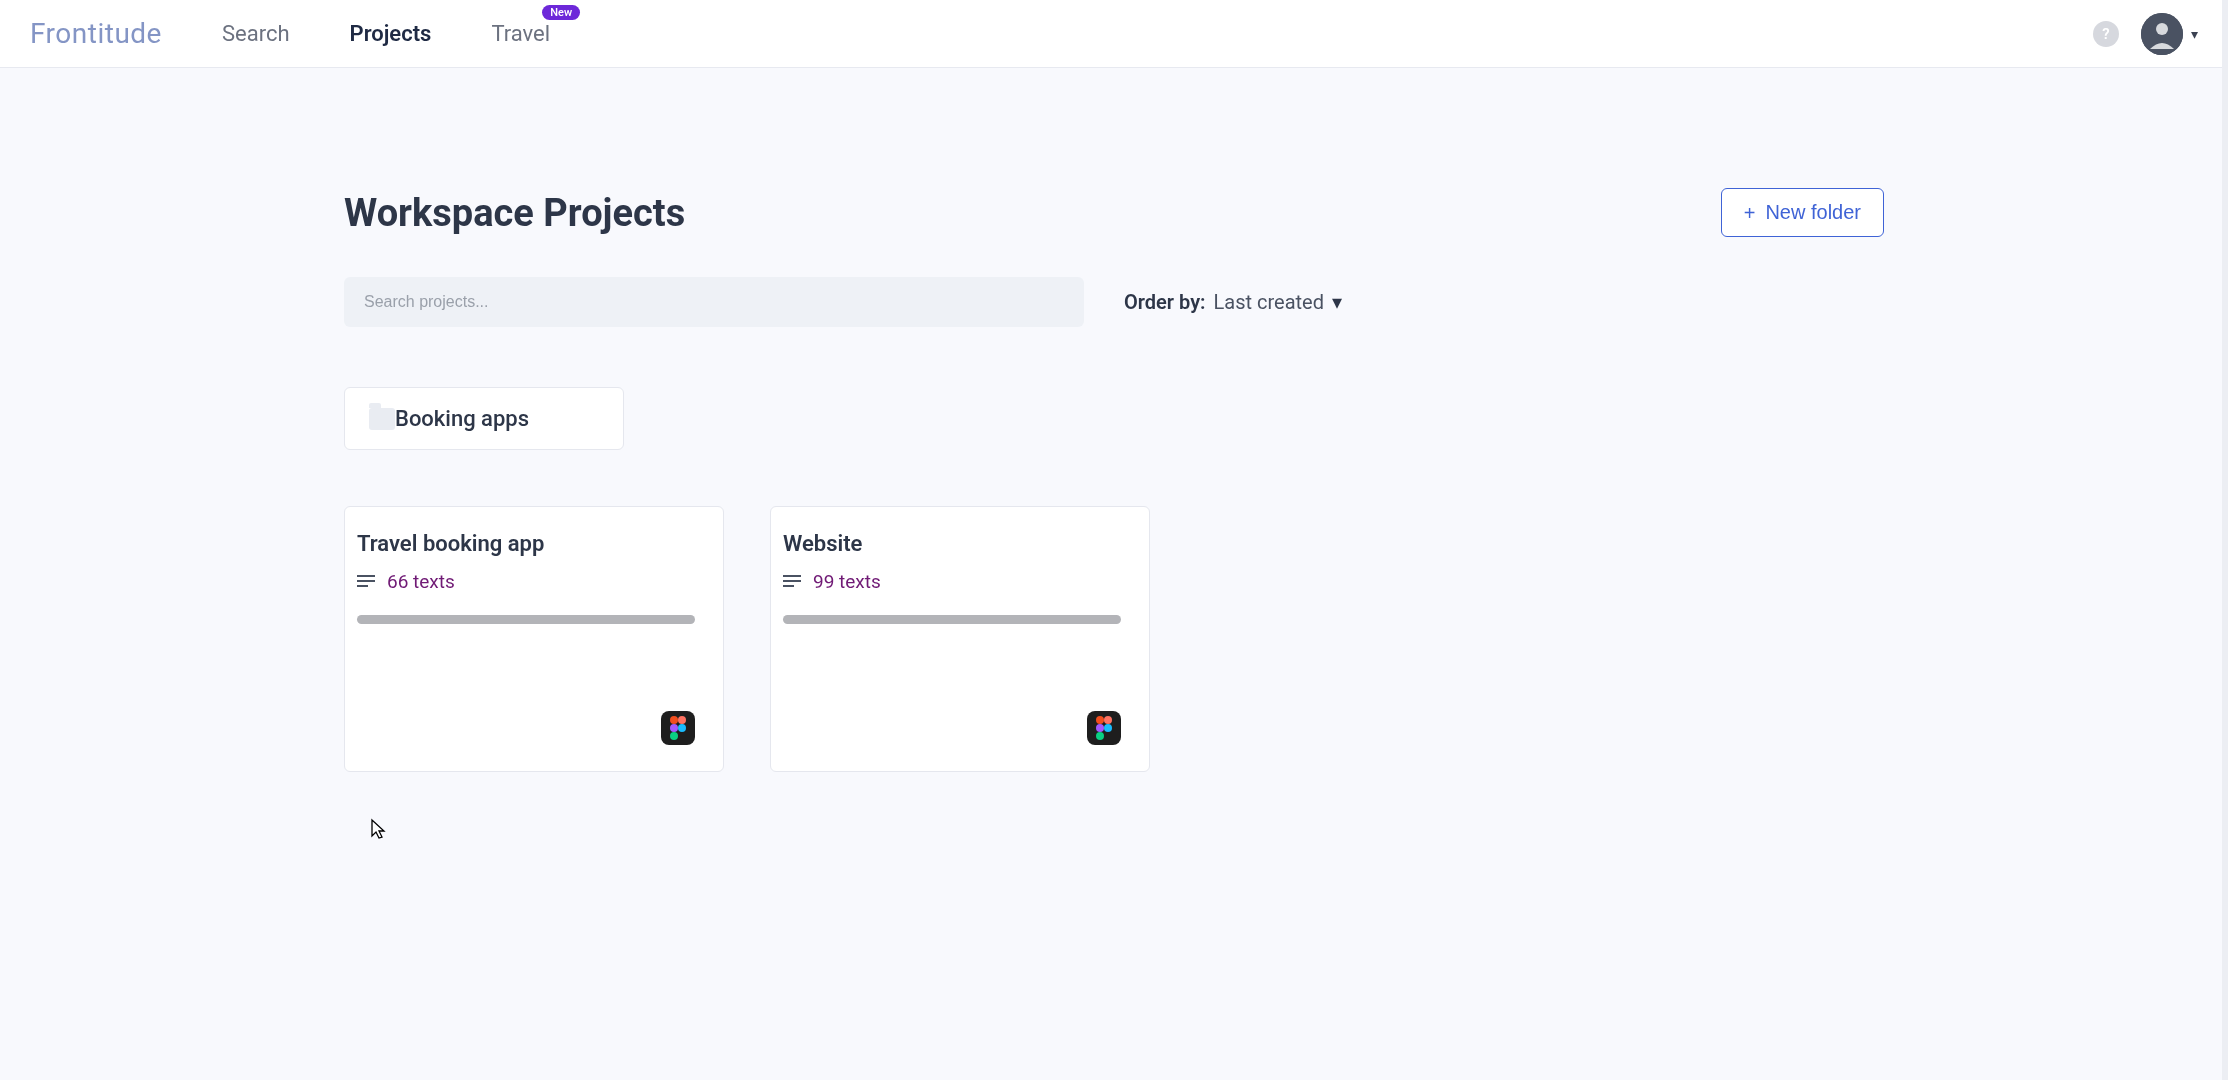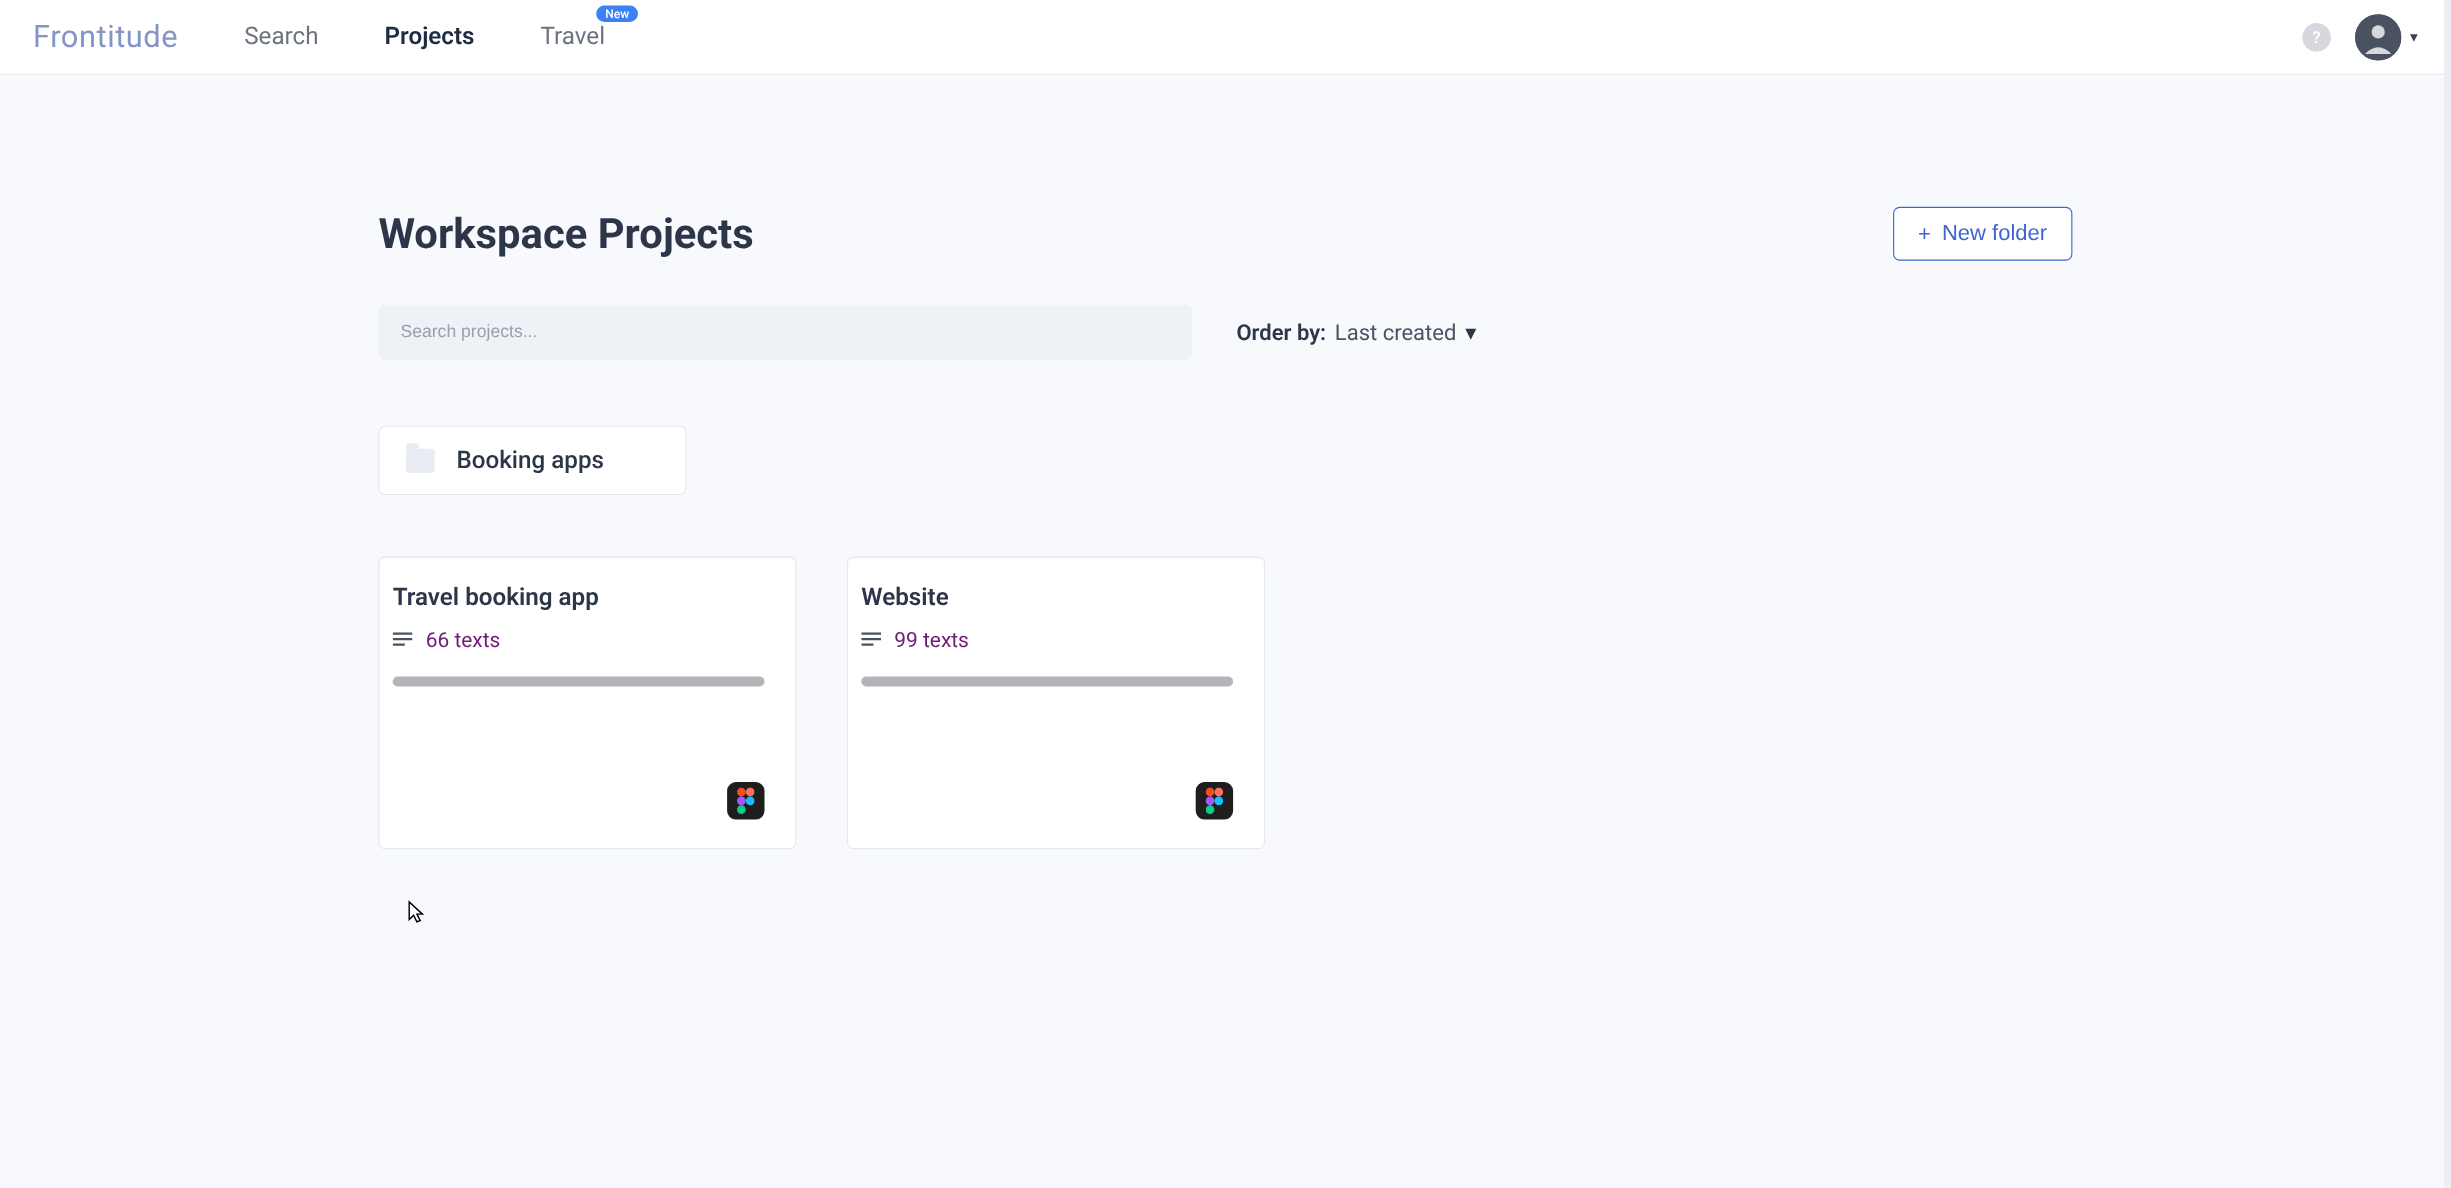--- a/index.html
+++ b/index.html
@@ -44,21 +44,21 @@
   }
   .nav-item.active {
     color: #1f2a44;
     font-weight: 600;
     text-align: center;
   }
   .badge-new {
     position: absolute;
     top: -16px;
     right: -30px;
-    background: #3b82f6;
+    background: #6d28d9;
     color: #fff;
     font-size: 11px;
     padding: 1px 8px;
     border-radius: 10px;
     font-weight: 500;
   }
   .topbar-right {
     display: flex;
     align-items: center;
     gap: 22px;
@@ -161,21 +161,20 @@
     gap: 40px;
     margin-bottom: 56px;
   }
   .folder-card {
     background: #fff;
     border: 1px solid #e5e7ee;
     border-radius: 6px;
     padding: 18px 24px;
     display: flex;
     align-items: center;
-    gap: 20px;
     width: 280px;
     cursor: pointer;
   }
   .folder-icon {
     width: 26px;
     height: 22px;
     background: #e9ecf2;
     border-radius: 3px;
     position: relative;
   }

